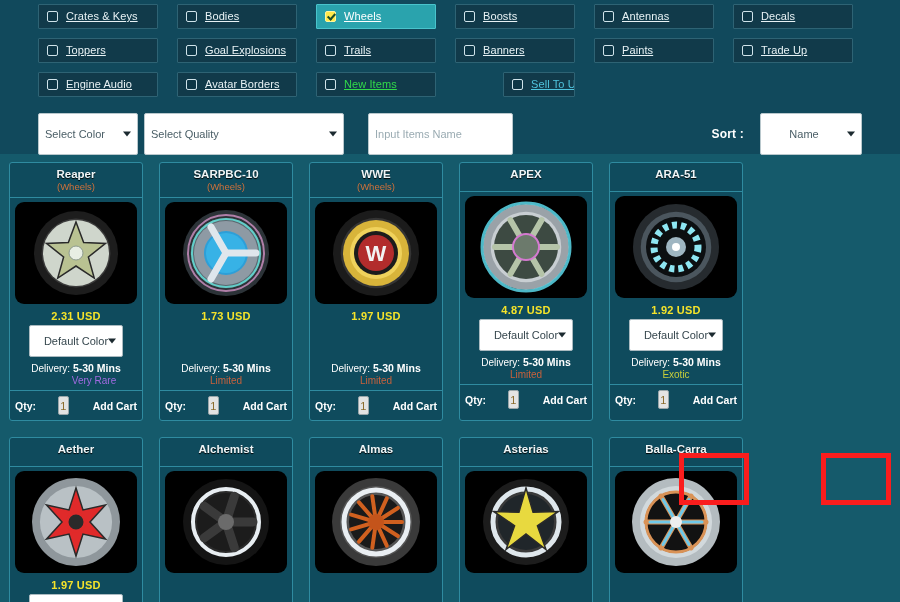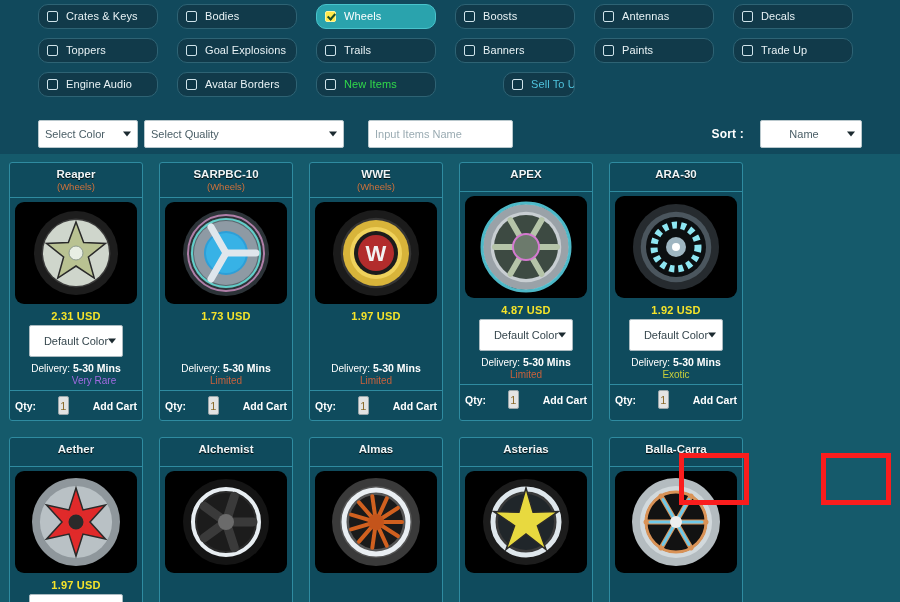--- a/index.html
+++ b/index.html
@@ -13,25 +13,25 @@
 
   
   .cat-area { padding: 4px 38px 0 38px; }
   .cat-row { display: flex; gap: 19px; margin-bottom: 9px; }
   .cat-cell { width: 120px; flex: 0 0 120px; }
   .cat-btn {
     display: flex; align-items: center; gap: 8px;
     height: 25px; padding: 0 8px;
     background: #113a4a;
     border: 1px solid #2e6374;
-    border-radius: 10px;
+    border-radius: 1px;
     color: #e8f2f5;
     font-size: 11px;
     letter-spacing: .1px;
-    white-space: nowrap; overflow: hidden;
+    white-space: nowrap; overflow: hidden; text-decoration: underline;
   }
   .cat-btn.active { background: #2aa3ad; border-color: #49c4cc; color: #ffffff; }
   .cat-btn.green  { color: #31d94a; }
   .cat-btn.cyan   { color: #4fc3dd; margin-left: 48px; }
   .cat-btn.empty { background: transparent; border: none; }
   .cbox {
     width: 11px; height: 11px; flex: 0 0 11px;
     border: 1px solid #cfe3ea;
     background: #0d3646;
     border-radius: 2px;
@@ -42,21 +42,21 @@
     content: ""; position: absolute; left: 3px; top: 0px;
     width: 3px; height: 6px;
     border: solid #1c4d2a; border-width: 0 2px 2px 0;
     transform: rotate(42deg);
   }
   .cat-lbl { line-height: 1; }
 
   
   .bar { display: flex; align-items: center; padding: 8px 38px 0 38px; height: 48px; }
   .sel, .txt {
-    height: 28px; background: #ffffff; border: 1px solid #b9c8cd;
+    height: 42px; background: #ffffff; border: 1px solid #b9c8cd;
     border-radius: 2px; color: #4a5e66; font-size: 11px;
     display: flex; align-items: center; padding: 0 6px;
     position: relative; font-family: "Liberation Sans", sans-serif;
   }
   .sel { padding-right: 20px; }
   .sel .arw {
     position: absolute; right: 6px; top: 50%; transform: translateY(-50%);
     width: 0; height: 0;
     border-left: 4px solid transparent; border-right: 4px solid transparent;
     border-top: 5px solid #1c2a30;
@@ -383,21 +383,21 @@
           <div class="delivery"><span>Delivery: </span><b>5-30 Mins</b></div>
           <div class="rarity r-limited">Limited</div>
           <div class="cart-row">
             <span class="qty-lbl">Qty:</span>
             <span class="qty-in">1</span>
             <span class="addcart">Add Cart</span>
           </div>
         </div>
         <div class="card">
           <div class="card-head">
-            <div class="c-title">ARA-30</div>
+            <div class="c-title">ARA-51</div>
           </div>
           <div class="thumb">
             <svg width="122" height="102" viewBox="0 0 122 102">
               <circle cx="61" cy="51" r="43" fill="#262b2f"></circle>
               <circle cx="61" cy="51" r="35.26" fill="#4b565e"></circle>
               <circle cx="61" cy="51" r="30" fill="#0c0f11"></circle>
               <circle cx="61" cy="51" r="22" fill="none" stroke="#8ee6f2" stroke-width="7" stroke-dasharray="5 4"></circle>
               <circle cx="61" cy="51" r="10" fill="#9fb6c2"></circle>
               <circle cx="61" cy="51" r="4" fill="#ffffff"></circle>
             </svg>

